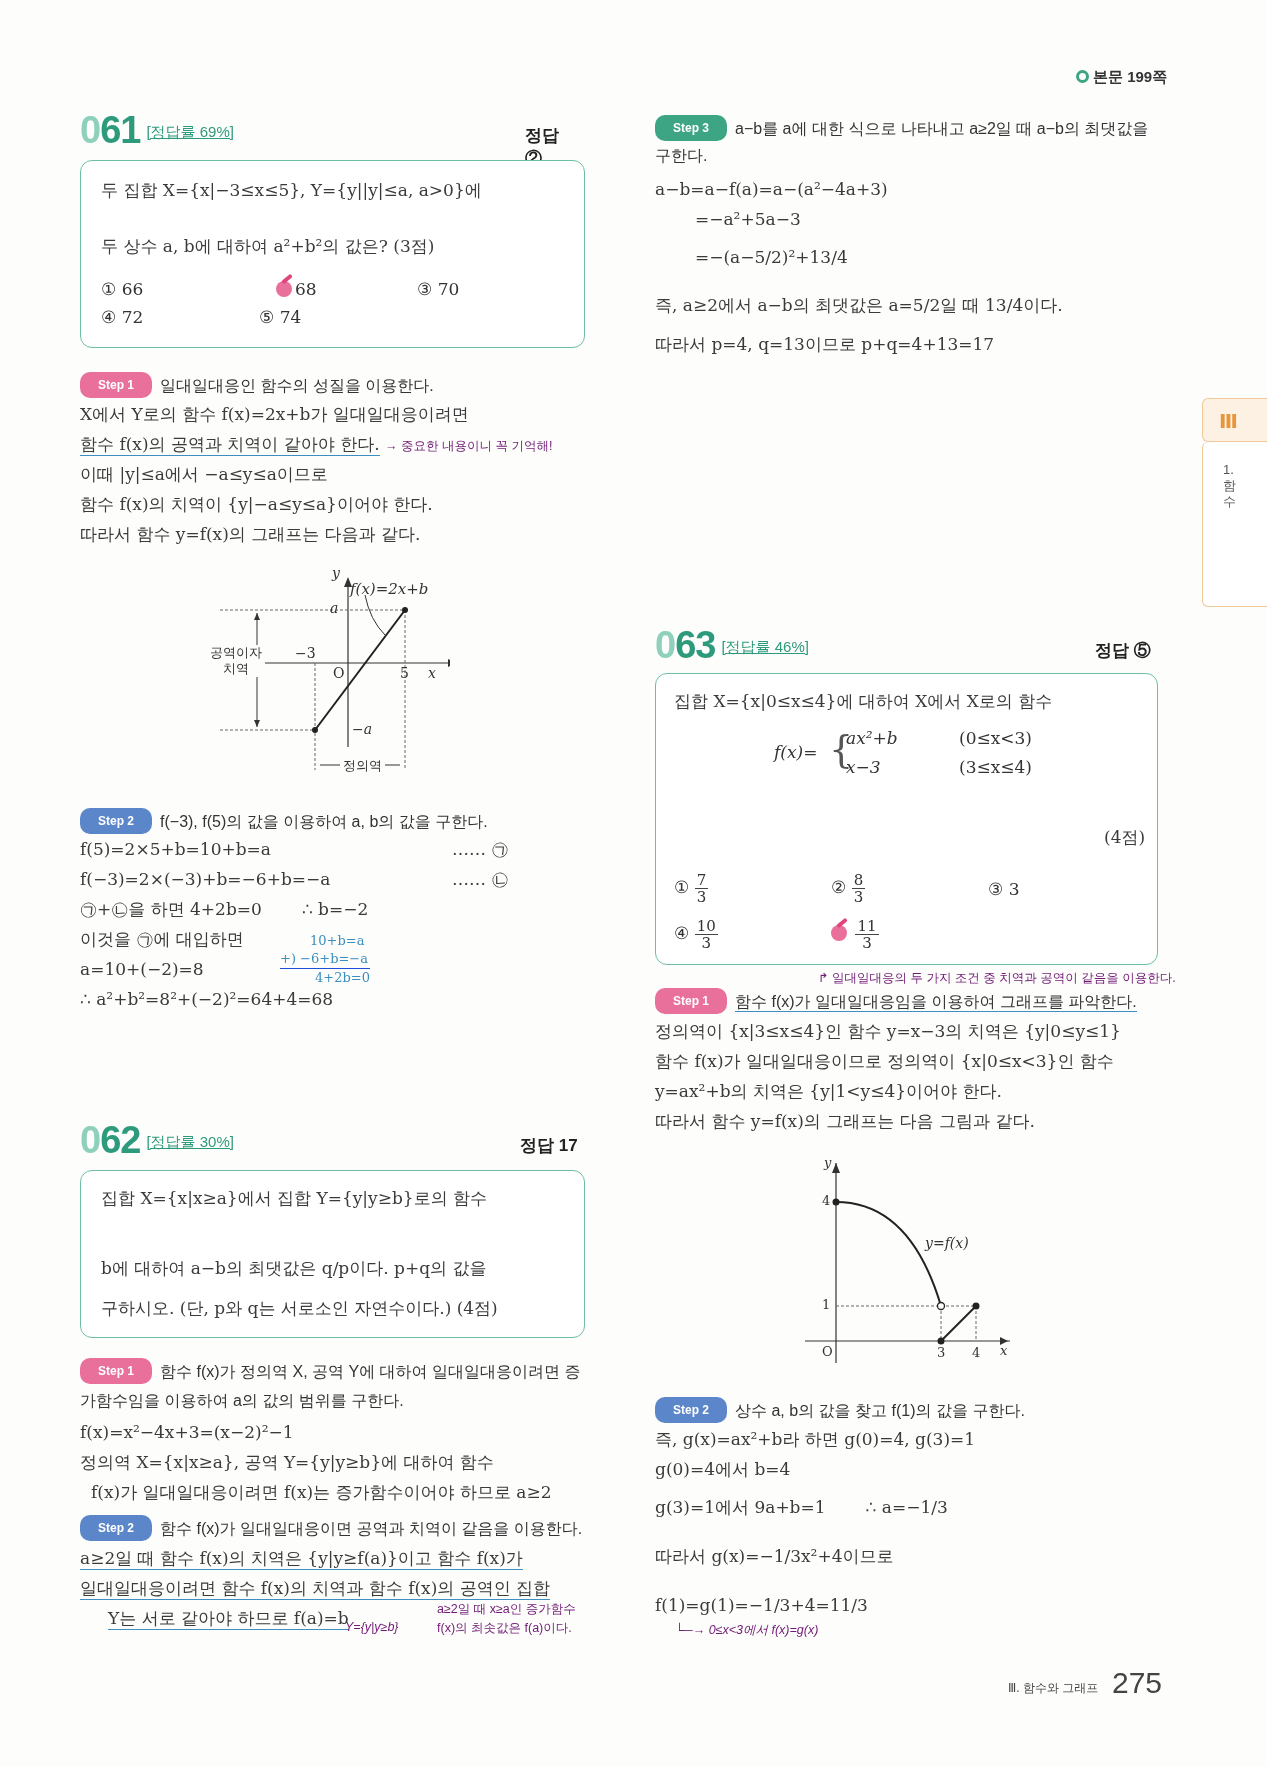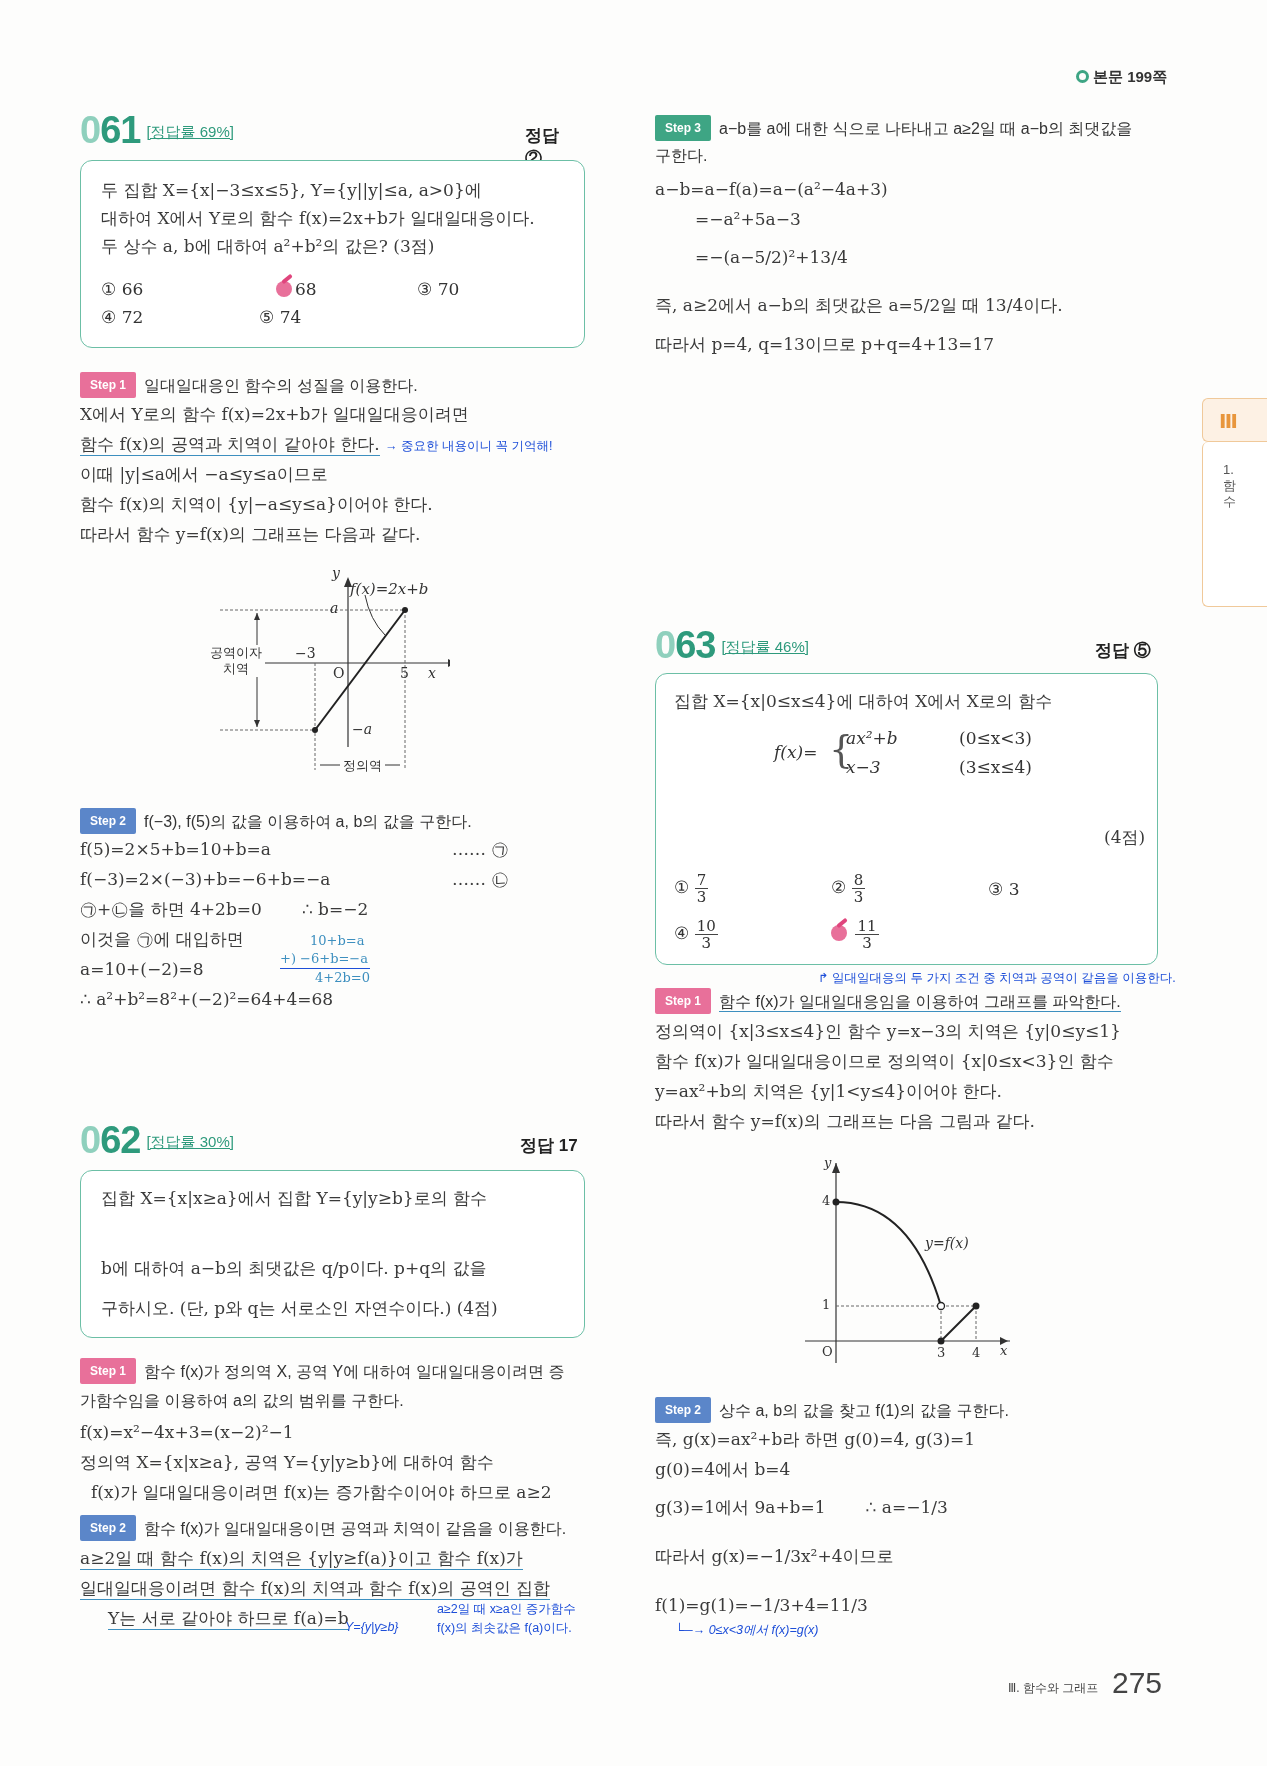--- a/index.html
+++ b/index.html
@@ -6,26 +6,26 @@
   html, body { width: 1267px; height: 1766px; background: #fdfdfc; overflow: hidden; }
   body { position: relative; font-family: "DejaVu Serif", serif; color: #333; font-size: 17px; }
   .sans { font-family: "Liberation Sans", "DejaVu Sans", sans-serif; }
   .abs { position: absolute; }
   .line { position: absolute; white-space: nowrap; font-size: 17px; line-height: 22px; color: #3a3a3a; }
   .pnum { font-family: "Liberation Sans", sans-serif; font-weight: bold; font-size: 38px; letter-spacing: -1px; color: #2e9a7c; line-height: 40px; }
   .pnum .first { color: #8fd0bd; }
   .rate { font-family: "Liberation Sans", sans-serif; font-size: 15px; color: #2e9a7c; margin-left: 6px; vertical-align: 6px; text-decoration: underline; }
   .answer { font-family: "Liberation Sans", sans-serif; font-weight: bold; font-size: 17px; color: #222; }
   .qbox { position: absolute; border: 1.6px solid #6cbfa6; border-radius: 12px; background: #fff; }
-  .step { display: inline-block; font-family: "Liberation Sans", sans-serif; font-size: 12px; font-weight: bold; color: #fff; padding: 2px 10px; border-radius: 2px; margin-right: 8px; vertical-align: 2px; }
+  .step { display: inline-block; font-family: "Liberation Sans", sans-serif; font-size: 12px; font-weight: bold; color: #fff; padding: 2px 18px; border-radius: 10px; margin-right: 8px; vertical-align: 2px; }
   .step.pink { background: #e8709a; }
   .step.blue { background: #5b86c9; }
   .step.green { background: #3ea584; }
   .steptitle { font-family: "Liberation Sans", sans-serif; font-size: 16px; color: #333; }
-  .note { font-family: "Liberation Sans", sans-serif; font-size: 12.5px; color: #1d4ed8; }
+  .note { font-family: "Liberation Sans", sans-serif; font-size: 12.5px; color: #701a75; }
   .ul { border-bottom: 1.4px solid #3d8fbf; padding-bottom: 1px; }
   .choice { position: absolute; font-size: 17px; white-space: nowrap; }
   .mark { display: inline-block; width: 16px; height: 16px; border-radius: 50%; background: #e8709a; position: relative; vertical-align: -2px; margin-right: 3px; }
   .mark::after { content: ""; position: absolute; left: 5px; top: -4px; width: 12px; height: 4px; background: #e0457d; transform: rotate(-40deg); border-radius: 2px; }
   .frac { display: inline-block; vertical-align: middle; text-align: center; line-height: 16px; font-size: 15px; }
   .frac span { display: block; }
   .frac .num { border-bottom: 1px solid #444; padding: 0 2px; }
   .tab { position: absolute; left: 1202px; width: 65px; border: 1px solid #f0c99a; border-right: none; background: #fff; border-radius: 6px 0 0 6px; }
   .greendot { display:inline-block; width:13px; height:13px; border-radius:50%; border:3px solid #3ea584; vertical-align:-1px; margin-right:4px; }
 </style>
@@ -46,21 +46,20 @@
     <div>수</div>
   </div>
 </div>
 
 <div class="abs" style="left:80px; top:110px; width:500px;">
   <span class="pnum"><span class="first">0</span><span>61</span></span><span class="rate">[정답률 69%]</span>
   <span class="answer abs" style="left:445px; top:14px;">정답 ②</span>
 </div>
 <div class="qbox" style="left:80px; top:160px; width:505px; height:188px;">
   <div class="line" style="left:20px; top:18px;">두 집합 X={x|−3≤x≤5}, Y={y||y|≤a, a&gt;0}에</div>
-  <div class="line" style="left:20px; top:46px;">대하여 X에서 Y로의 함수 f(x)=2x+b가 일대일대응이다.</div>
   <div class="line" style="left:20px; top:74px;">두 상수 a, b에 대하여 a²+b²의 값은? (3점)</div>
   <div class="choice" style="left:20px; top:118px;">① 66</div>
   <div class="choice" style="left:178px; top:118px;margin-left:17px;"><span class="mark"></span><span>68</span></div>
   <div class="choice" style="left:336px; top:118px;">③ 70</div>
   <div class="choice" style="left:20px; top:146px;">④ 72</div>
   <div class="choice" style="left:178px; top:146px;">⑤ 74</div>
 </div>
 
 <div class="line steptitle" style="left:80px; top:372px;"><span class="step pink">Step 1</span><span>일대일대응인 함수의 성질을 이용한다.</span></div>
 <div class="line" style="left:80px; top:403px;">X에서 Y로의 함수 f(x)=2x+b가 일대일대응이려면</div>

